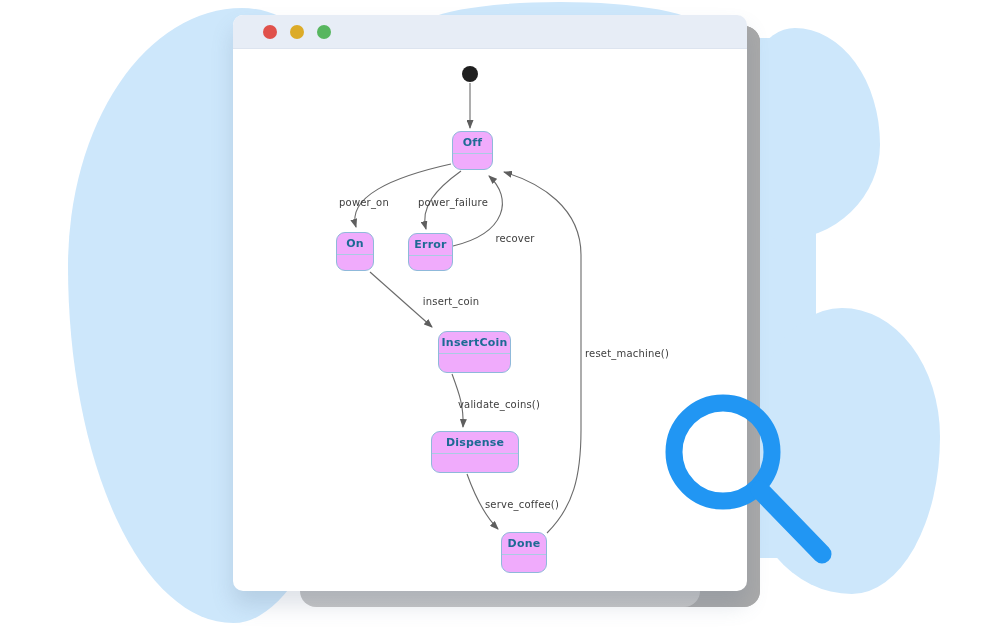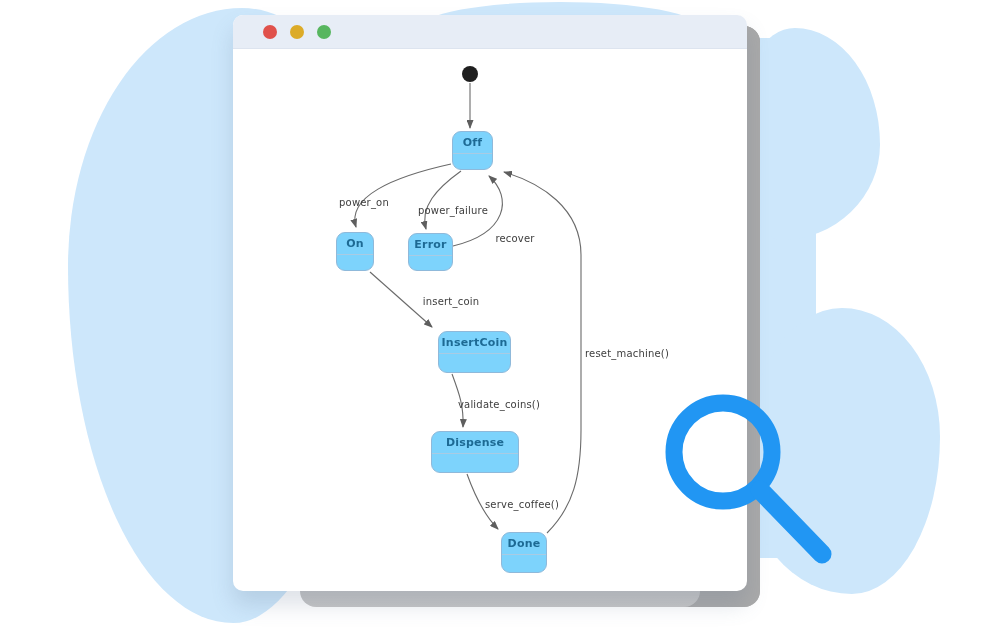--- a/index.html
+++ b/index.html
@@ -28,21 +28,21 @@
   .titlebar{position:absolute;left:0;top:0;right:0;height:33px;
     background:#e7edf6;border-bottom:1px solid #dde4ef;
     border-radius:10px 10px 0 0;display:flex;align-items:center;padding-left:30px;gap:13px;}
   .dot{width:14px;height:14px;border-radius:50%;}
   .dot-red{background:#e0514b;}
   .dot-yellow{background:#dcab28;}
   .dot-green{background:#57b65f;}
   
   .diagram-layer{position:absolute;left:0;top:0;width:1000px;height:627px;}
   .edges-svg{position:absolute;left:0;top:0;pointer-events:none;}
-  .state{position:absolute;background:#7dd3fc;border:1px solid #8fb9da;
+  .state{position:absolute;background:#f0abfc;border:1px solid #8fb9da;
     border-radius:9px;box-sizing:border-box;display:flex;flex-direction:column;overflow:hidden;}
   .state-title{flex:0 0 21px;display:flex;align-items:center;justify-content:center;
     border-bottom:1px solid #a9cbe3;font-weight:bold;font-size:11px;color:#1d6a94;
     letter-spacing:.2px;}
   .state-body{flex:1;}
   .edge-label{position:absolute;transform:translate(-50%,-50%);
     font-size:10px;color:#3d3d3d;white-space:nowrap;letter-spacing:.2px;}
   
   .magnifier{position:absolute;left:648px;top:378px;pointer-events:none;}
 </style>
@@ -104,21 +104,21 @@
   <div class="state" style="left:431px;top:431px;width:88px;height:42px;">
     <div class="state-title">Dispense</div>
     <div class="state-body"></div>
   </div>
   <div class="state" style="left:501px;top:532px;width:46px;height:41px;">
     <div class="state-title">Done</div>
     <div class="state-body"></div>
   </div>
 
   <span class="edge-label" style="left:364px;top:202px;">power_on</span>
-  <span class="edge-label" style="left:453px;top:210px;">power_failure</span>
+  <span class="edge-label" style="left:453px;top:202px;">power_failure</span>
   <span class="edge-label" style="left:515px;top:202px;margin-top:36px;">recover</span>
   <span class="edge-label" style="left:439px;top:301px;margin-left:12px;">insert_coin</span>
   <span class="edge-label" style="left:499px;top:404px;">validate_coins()</span>
   <span class="edge-label" style="left:522px;top:504px;">serve_coffee()</span>
   <span class="edge-label" style="left:627px;top:353px;">reset_machine()</span>
 </div>
 
 <svg class="magnifier" width="210" height="210" viewBox="0 0 210 210">
   <circle cx="75" cy="74" r="49" fill="none" stroke="#2196f3" stroke-width="17"></circle>
   <line x1="112" y1="112" x2="174" y2="176" stroke="#2196f3" stroke-width="19" stroke-linecap="round"></line>

